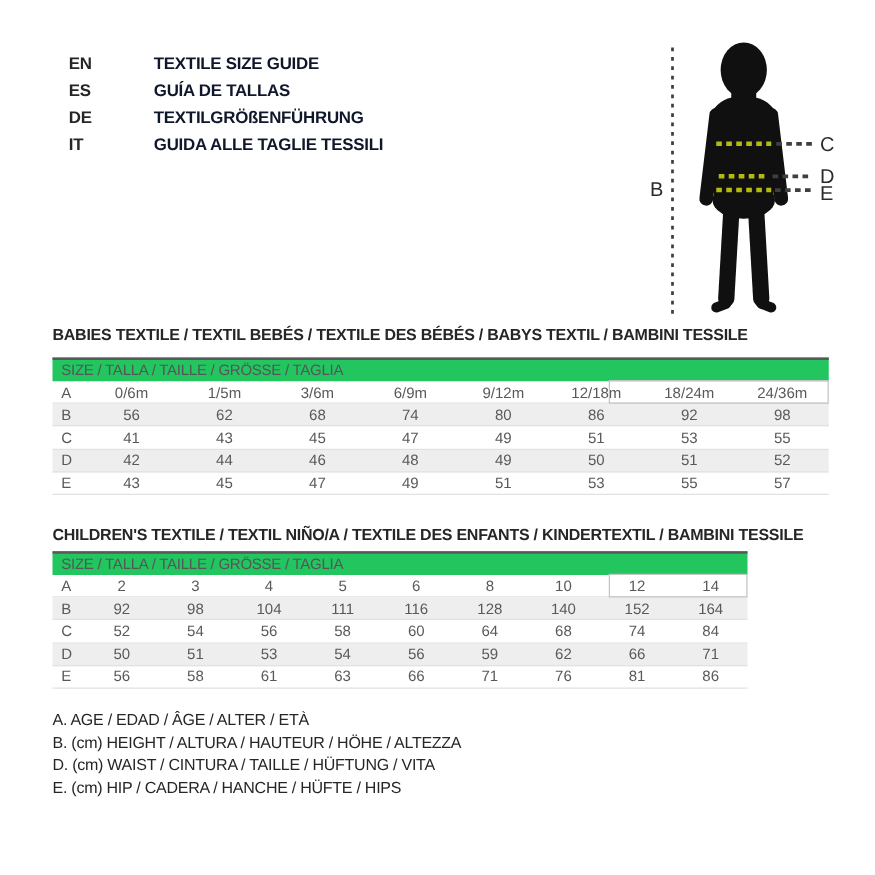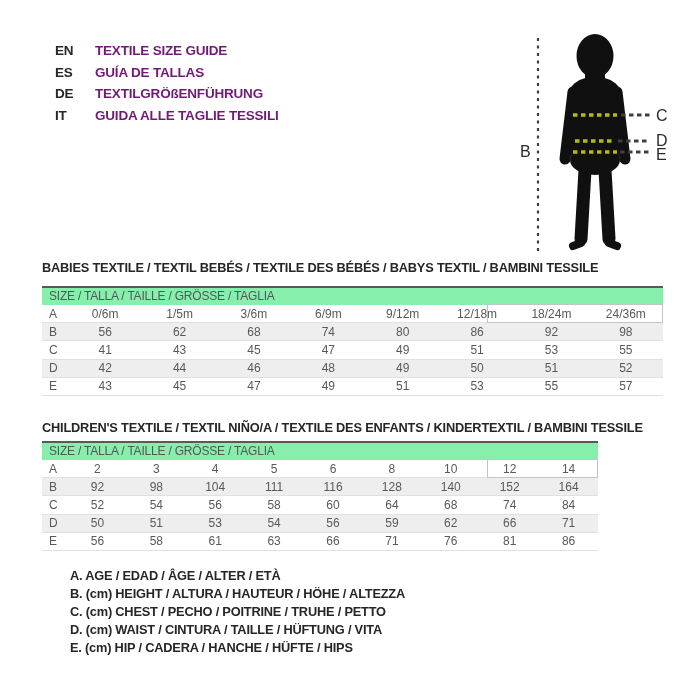--- a/index.html
+++ b/index.html
@@ -3,56 +3,56 @@
 <meta charset="utf-8">
 <style>
   html,body{margin:0;padding:0;}
   body{
     width:700px;height:700px;background:#ffffff;position:relative;
     font-family:"Liberation Sans","DejaVu Sans",sans-serif;
     -webkit-font-smoothing:antialiased;overflow:hidden;
   }
   
   .lang-block{position:absolute;left:55px;top:40px;}
-  .lang-row{display:flex;height:21.6px;align-items:center;}
+  .lang-row{display:flex;height:21.6px;align-items:center;gap:28px;}
   .lang-code{width:40px;font-weight:700;font-size:13.5px;color:#262626;letter-spacing:-0.2px;}
-  .lang-title{font-weight:700;font-size:13.5px;color:#701a75;letter-spacing:-0.2px;white-space:nowrap;}
+  .lang-title{font-weight:700;font-size:13.5px;color:#0f172a;letter-spacing:-0.2px;white-space:nowrap;}
 
   
   .figure-wrap{position:absolute;left:485px;top:18px;width:215px;height:240px;}
   .figure-wrap svg{display:block;}
   .meas-label{font-family:"Liberation Sans","DejaVu Sans",sans-serif;font-size:16px;fill:#2b2b2b;}
 
   
   .section-title{position:absolute;font-weight:700;font-size:12.8px;color:#262626;letter-spacing:-0.2px;white-space:nowrap;}
   #babies-title{left:42px;top:260px;text-align:center;}
   #children-title{left:42px;top:420px;}
 
   
   .size-table{position:absolute;left:42px;}
   #babies-table{top:286px;width:621px;}
   #children-table{top:441px;width:556px;}
   .thead{
-    height:17px;line-height:17px;background:#86efac;border-top:2px solid #58595b;
+    height:17px;line-height:17px;background:#22c55e;border-top:2px solid #58595b;
     font-size:12px;color:#55565a;padding-left:7px;letter-spacing:-0.2px;white-space:nowrap;
   }
   .trow{display:grid;height:17.2px;align-items:center;border-bottom:1px solid #e0e1e2;}
   .trow:nth-child(even){background:#eeeeef;}
   .trow .tlabel{font-size:12px;color:#58595b;padding-left:7px;text-align:left;}
   .trow .tcell{font-size:12px;color:#58595b;text-align:center;}
   .highlight-box{
     position:absolute;border:1px solid #c3c4c6;background:transparent;
     pointer-events:none;z-index:2;
   }
   #babies-table .highlight-box{left:445px;top:18px;width:174px;height:17px;}
   #children-table .highlight-box{left:445px;top:18px;width:109px;height:17px;}
 
   
   .legend-block{position:absolute;left:42px;top:567px;}
-  .legend-line{height:18px;line-height:18px;font-weight:700;font-size:12.8px;color:#262626;letter-spacing:-0.2px;white-space:nowrap;margin-left:28px;}
+  .legend-line{height:18px;line-height:18px;font-weight:400;font-size:12.8px;color:#262626;letter-spacing:-0.2px;white-space:nowrap;}
 </style>
 </head>
 <body>
 
 <div class="lang-block">
   <div class="lang-row">
     <span class="lang-code">EN</span>
     <span class="lang-title">TEXTILE SIZE GUIDE</span>
   </div>
   <div class="lang-row">
@@ -233,16 +233,15 @@
         <span class="tcell">81</span>
         <span class="tcell">86</span>
       </div>
     </div>
   <div class="highlight-box"></div>
 </div>
 
 <div class="legend-block">
   <div class="legend-line">A. AGE / EDAD / ÂGE / ALTER / ETÀ</div>
   <div class="legend-line">B. (cm) HEIGHT / ALTURA / HAUTEUR / HÖHE / ALTEZZA</div>
-  <div class="legend-line">C. (cm) CHEST / PECHO / POITRINE / TRUHE / PETTO</div>
   <div class="legend-line">D. (cm) WAIST / CINTURA / TAILLE / HÜFTUNG / VITA</div>
   <div class="legend-line">E. (cm) HIP / CADERA / HANCHE / HÜFTE / HIPS</div>
 </div>
 
 </body></html>

